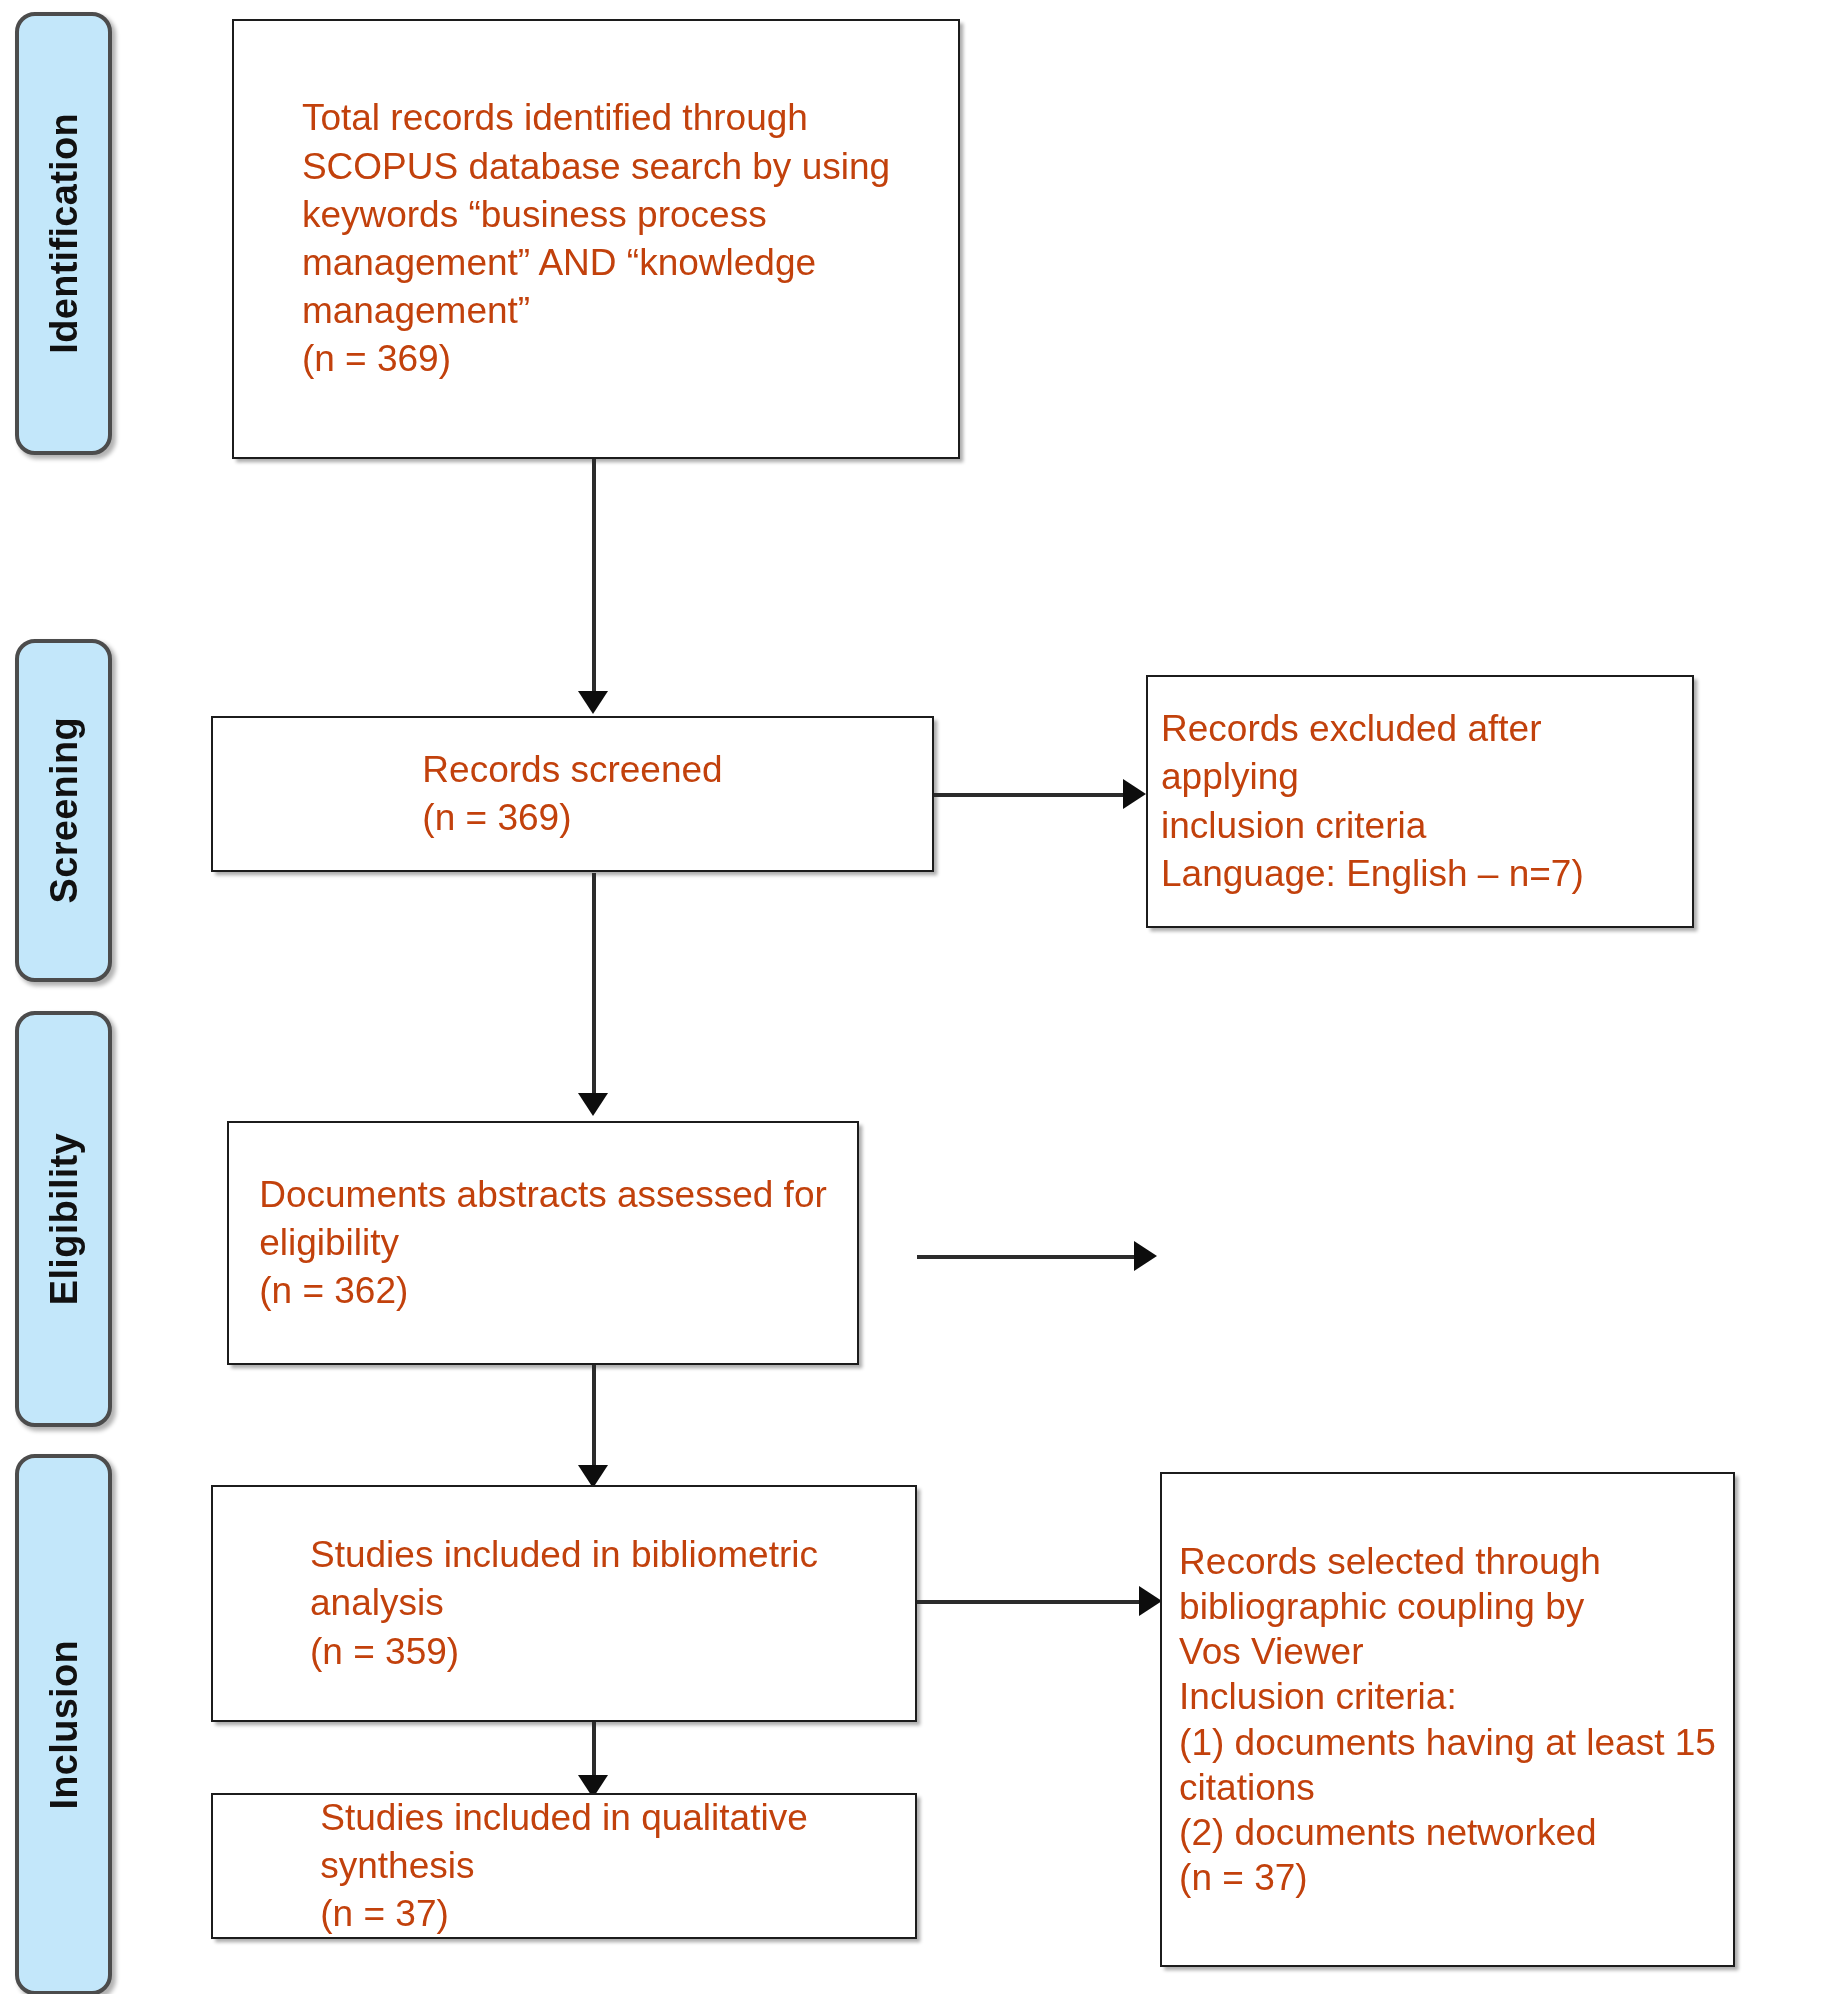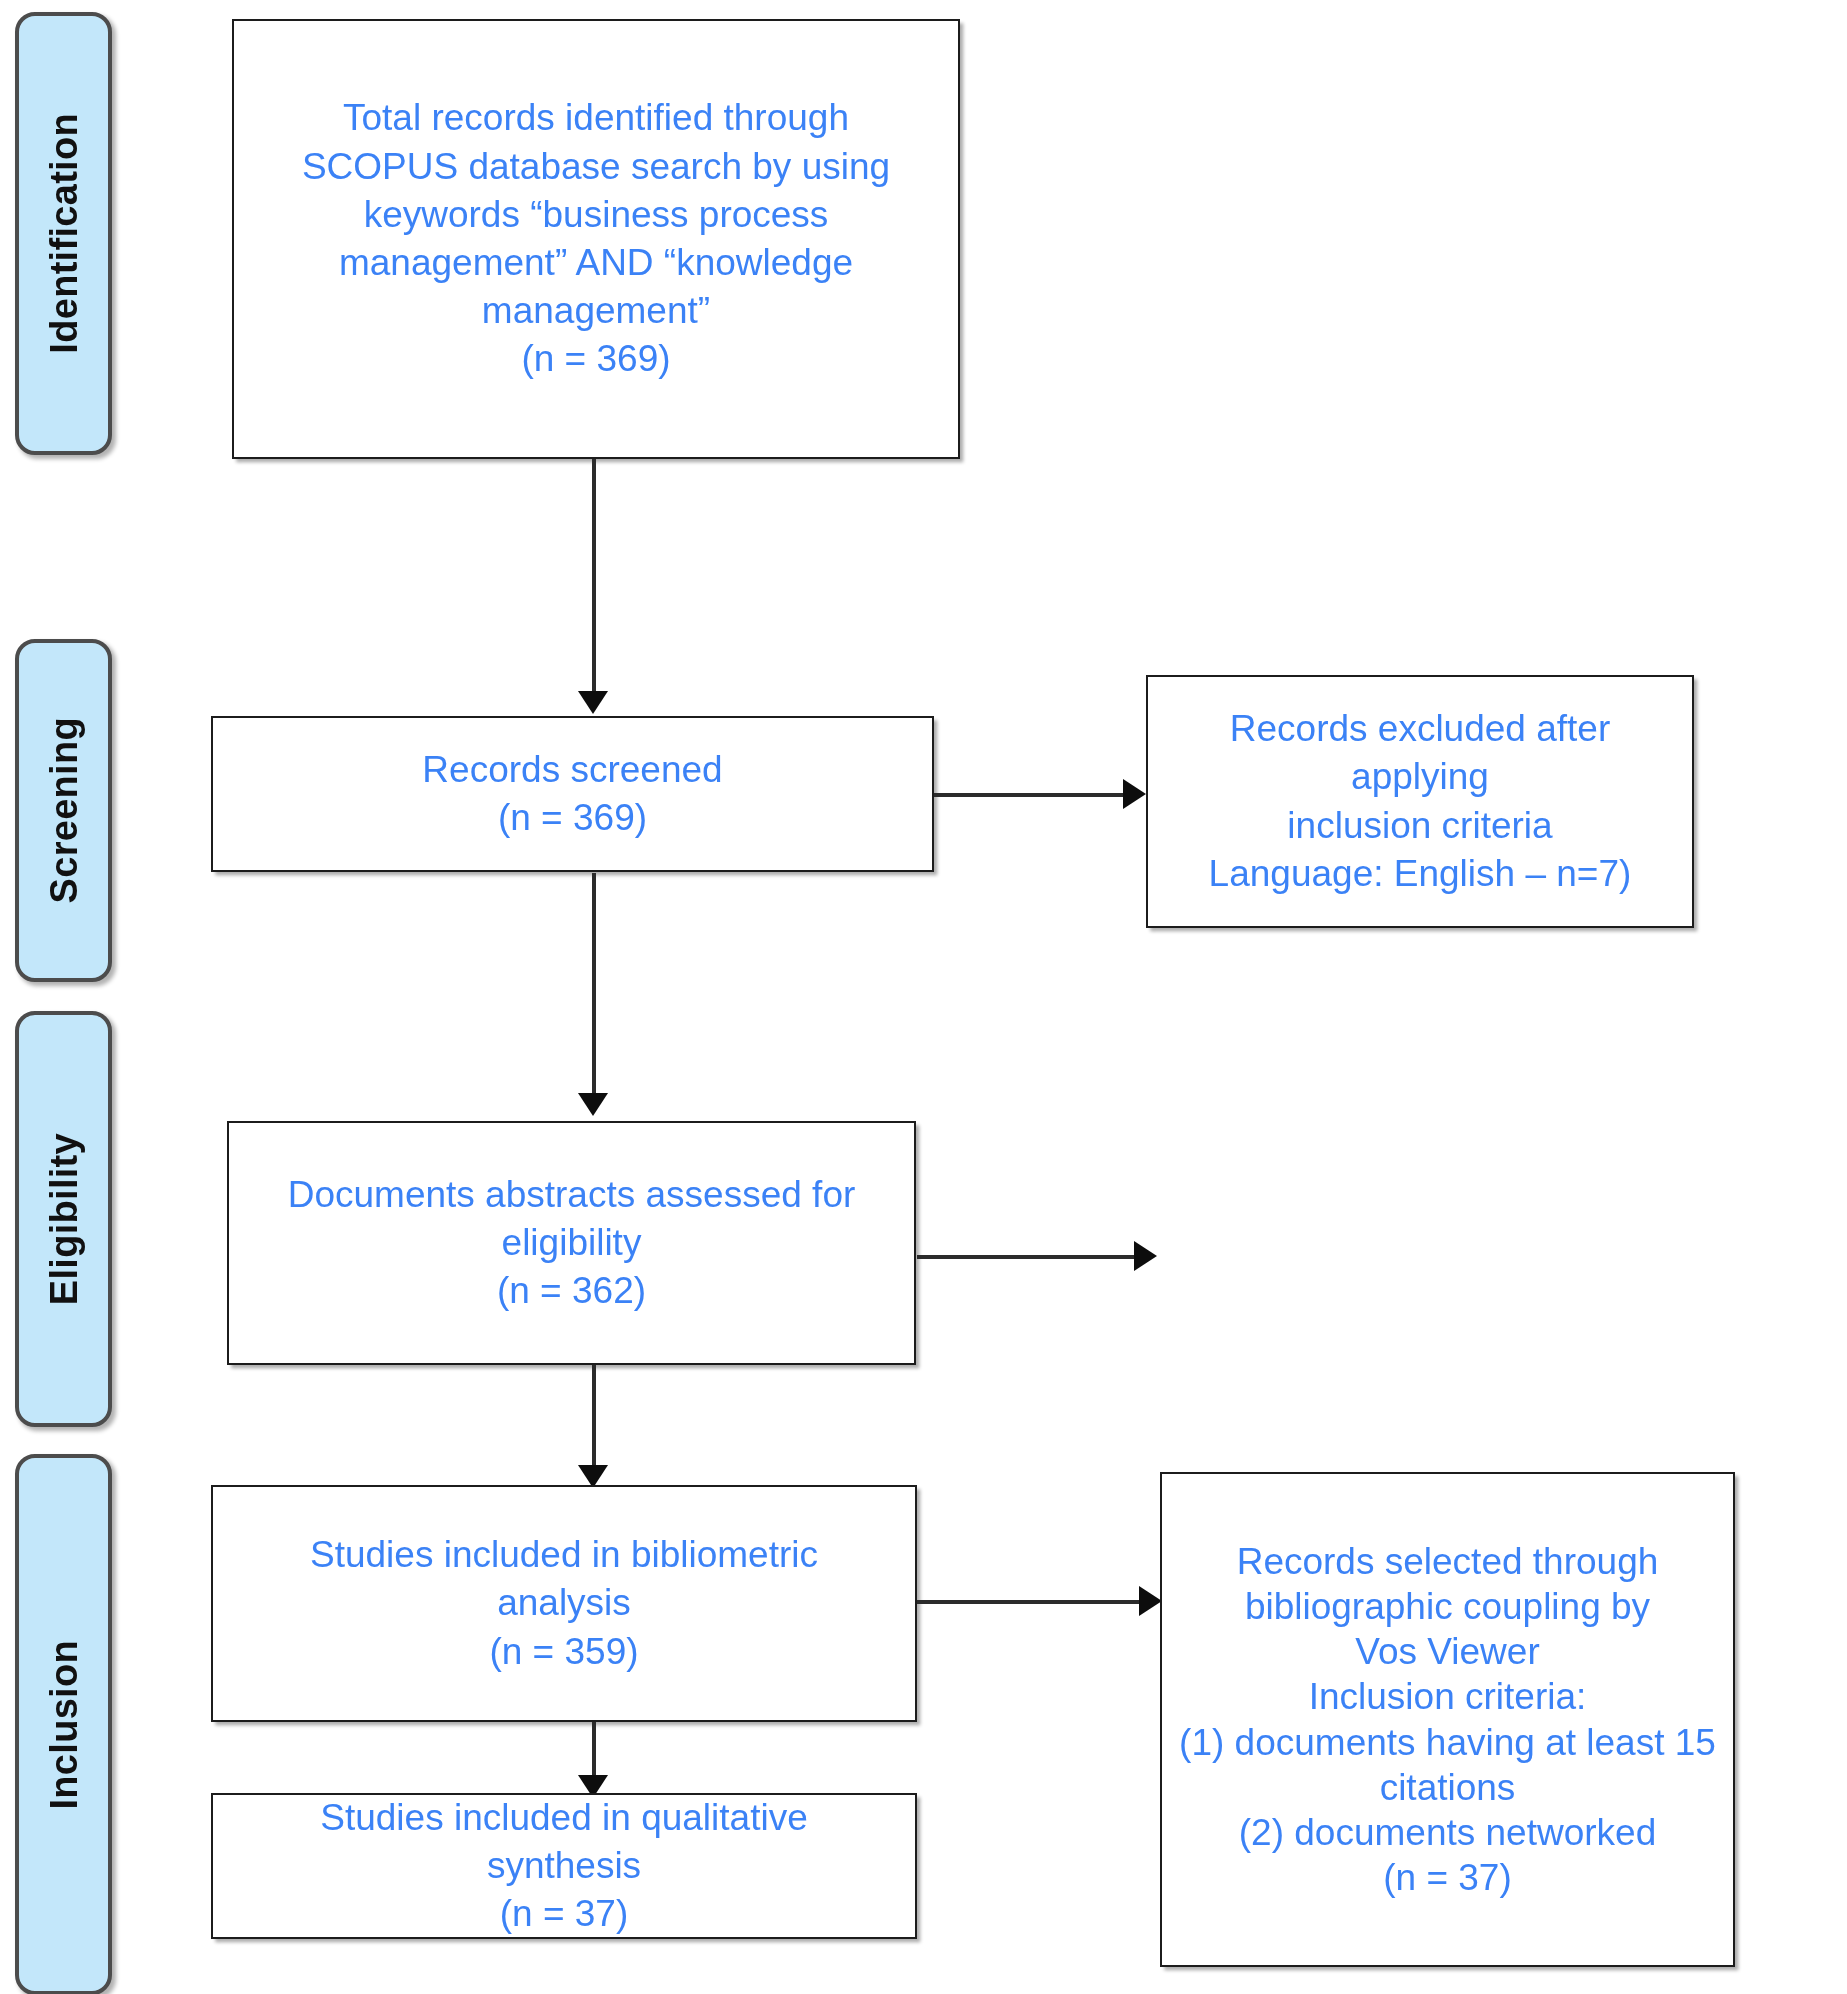--- a/index.html
+++ b/index.html
@@ -48,22 +48,21 @@
     border: 2.9px solid #1c1c1c;
     box-sizing: border-box;
     display: flex;
     align-items: center;
     justify-content: center;
     box-shadow: 4.1px 4.1px 3.5px rgba(0,0,0,0.33);
   }
   .flow-box .box-text {
     font-size: 37px;
     line-height: 1.30;
-    color: #3b82f6;
-    text-align: center;
+    color: #c2410c;
     padding: 0 13px;
     white-space: pre-line;
   }
   .flow-box.tight .box-text {
     line-height: 1.22;
   }
 
   
   .v-line {
     position: absolute;
@@ -135,21 +134,21 @@
 
   <div class="flow-box" style="left:1146px; top:675px; width:548px; height:253px;">
     <span class="box-text">Records excluded after applying
 inclusion criteria
 Language: English – n=7)</span>
   </div>
 
   <div class="v-line" style="left:592px; top:873px; width:3.5px; height:222px;"></div>
   <div class="arrow-down" style="left:578px; top:1093px;"></div>
 
-  <div class="flow-box" style="left:227px; top:1121px; width:689px; height:244px;">
+  <div class="flow-box" style="left:227px; top:1121px; width:632px; height:244px;">
     <span class="box-text">Documents abstracts assessed for
 eligibility
 (n = 362)</span>
   </div>
 
   <div class="h-line" style="left:917px; top:1255px; width:220px; height:3.5px;"></div>
   <div class="arrow-right" style="left:1134px; top:1241px;"></div>
 
 
   <div class="v-line" style="left:592px; top:1365px; width:3.5px; height:105px;"></div>

